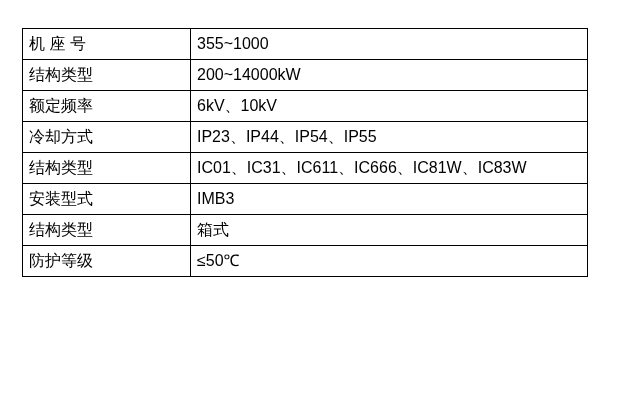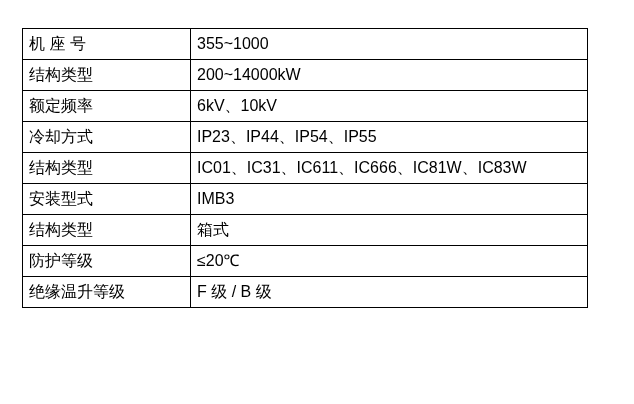--- a/index.html
+++ b/index.html
@@ -66,21 +66,17 @@
       <tr>
         <td class="label-cell">安装型式</td>
         <td class="value-cell">IMB3</td>
       </tr>
       <tr>
         <td class="label-cell">结构类型</td>
         <td class="value-cell">箱式</td>
       </tr>
       <tr>
         <td class="label-cell">防护等级</td>
-        <td class="value-cell">≤20℃</td>
-      </tr>
-      <tr>
-        <td class="label-cell">绝缘温升等级</td>
-        <td class="value-cell">F 级 / B 级</td>
+        <td class="value-cell">≤50℃</td>
       </tr>
     </tbody>
   </table>
 </div>
 
 </body></html>

